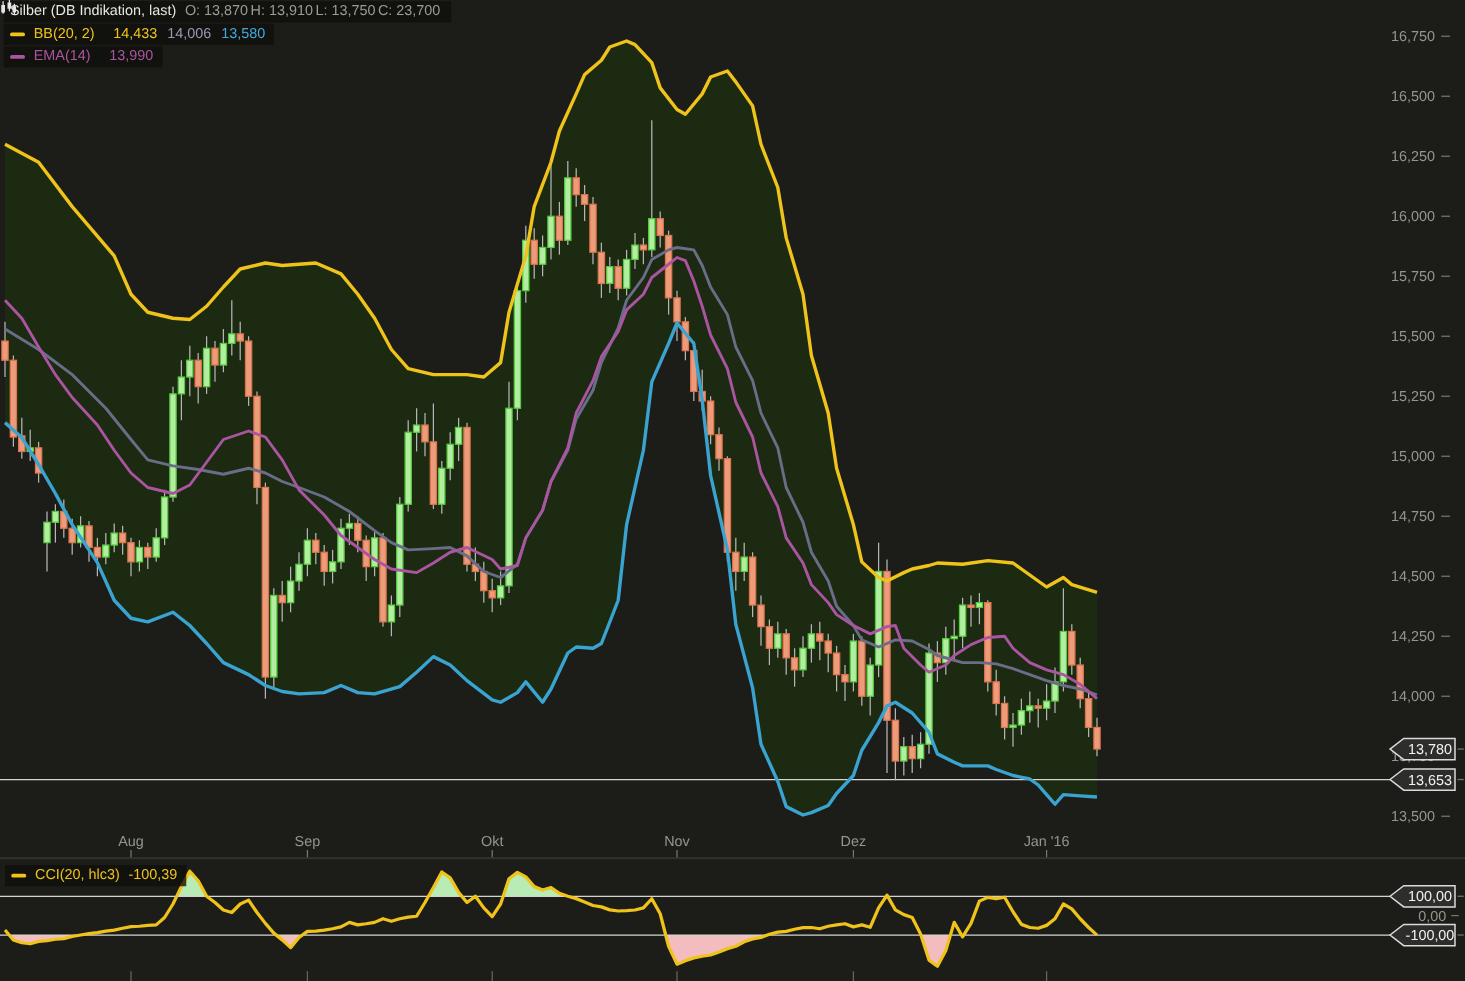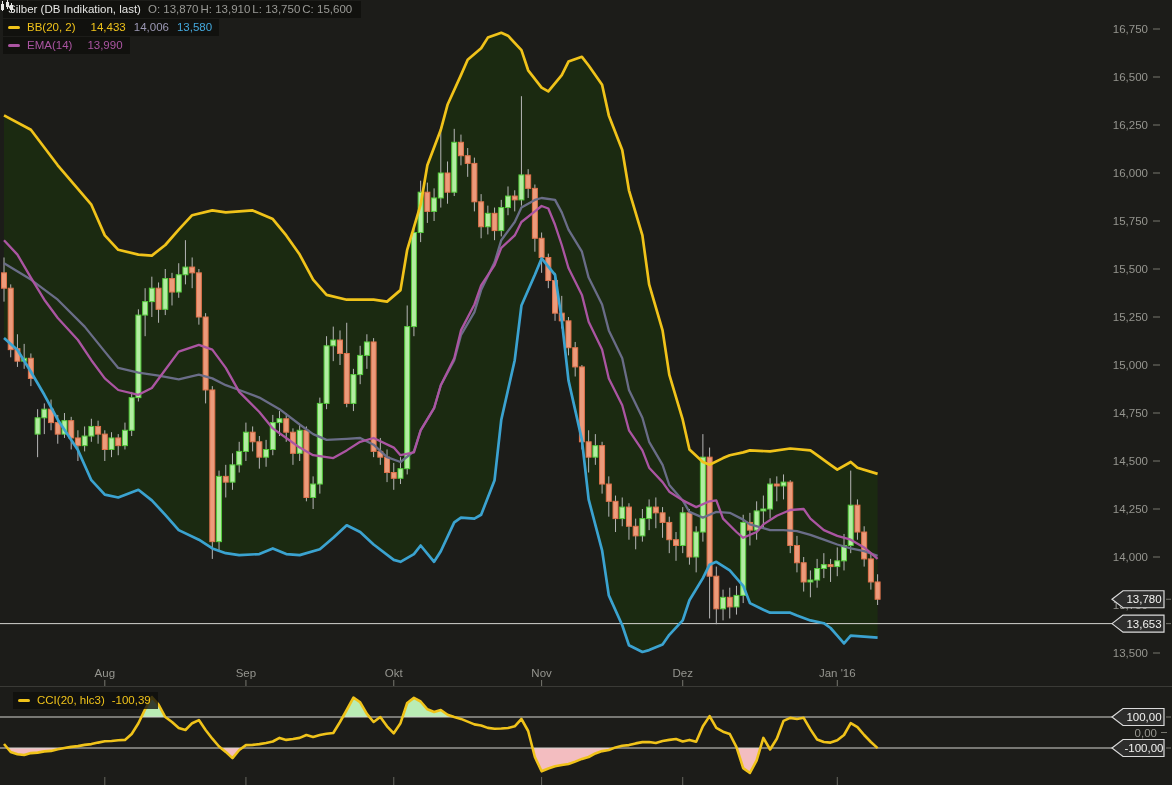--- a/index.html
+++ b/index.html
@@ -9,21 +9,21 @@
   .legend{position:absolute;left:0;top:0;z-index:5;}
   .lrow{display:flex;align-items:center;gap:7px;width:max-content;
         background:rgba(14,14,12,0.78);padding:1px 7px 1px 5px;margin:1px 0 1px 3px;
         font-size:11.5px;line-height:15px;}
   .ttl{color:#e6e6e4;}
   .ohlc span{color:#9a9a96;margin-right:2px;}
   .per{color:#e6e6e4;}
   .dash{display:inline-block;width:12px;height:3px;border-radius:2px;}
   .ind-name{font-weight:normal;}
   .ind-vals span{margin-left:8px;}
-  .ccibox{position:absolute;left:10px;top:691px;z-index:5;}
+  .ccibox{position:absolute;left:1px;top:691px;z-index:5;}
 </style>
 </head>
 <body>
 
 <div class="screen">
 
   <svg id="plot" width="1172" height="785" viewBox="0 0 1172 785">
       <path d="M 4,115.4 30.88,129.8 57.76,165.3 91.36,204.7 104.8,235.4 118.24,249.8 138.4,254.6 151.84,255.6 165.28,245.0 178.72,229.6 192.16,215.2 212.32,210.4 225.76,212.4 252.64,210.4 272.8,219.1 286.24,235.4 299.68,254.6 313.12,279.6 326.56,294.9 346.71999999999997,299.7 373.59999999999997,299.7 387.03999999999996,301.6 400.47999999999996,290.1 407.2,249.8 420.64,204.7 427.35999999999996,165.3 440.8,129.8 447.52,104.8 460.96,75.1 467.68,59.7 481.12,48.2 487.84,37.6 501.28,32.8 508,35.7 521.4399999999999,50.1 528.16,70.3 541.6,87.6 548.3199999999999,91.4 561.76,75.1 568.48,61.6 581.92,56.8 588.64,65.5 602.0799999999999,84.7 608.8,115.4 622.24,150.0 628.9599999999999,190.3 642.4,235.4 649.12,284.4 662.56,330.4 669.28,374.6 682.72,419.7 689.4399999999999,449.5 702.88,462.0 709.6,464.8 723.04,458.1 729.76,455.2 743.1999999999999,452.4 749.92,450.4 770.0799999999999,451.4 790.24,448.5 810.4,450.4 817.12,455.2 830.56,464.8 837.28,469.6 850.7199999999999,462.0 857.4399999999999,467.7 877.6,473.9 L 877.6,637.6 864.16,636.7 850.7199999999999,635.7 844,643.4 837.28,635.7 830.56,628.0 823.8399999999999,623.2 810.4,620.4 796.9599999999999,615.6 790.24,612.7 770.0799999999999,612.7 763.36,609.8 749.92,603.1 743.1999999999999,585.8 729.76,570.4 716.3199999999999,561.8 709.6,564.7 702.88,578.1 689.4399999999999,600.2 682.72,620.4 669.28,634.8 662.56,644.4 649.12,650.1 642.4,652.0 628.9599999999999,645.3 622.24,625.2 608.8,595.4 602.0799999999999,550.3 588.64,499.4 581.92,439.9 568.48,380.4 561.76,319.9 555.04,274.8 541.6,258.4 534.88,274.8 521.4399999999999,305.5 514.72,360.2 501.28,419.7 494.56,480.2 481.12,514.8 474.4,518.6 460.96,517.6 454.24,522.4 440.8,551.2 434.08,561.8 420.64,545.5 413.91999999999996,554.1 400.47999999999996,561.8 393.76,559.9 373.59999999999997,544.5 360.15999999999997,532.0 346.71999999999997,525.3 333.28,537.8 319.84,549.3 299.68,555.1 286.24,554.1 272.8,548.4 259.36,554.1 239.2,555.1 225.76,553.2 212.32,548.4 198.88,539.7 178.72,530.1 165.28,514.8 151.84,500.4 138.4,489.8 118.24,497.5 104.8,494.6 91.36,480.2 77.92,450.1 57.76,419.7 44.32,394.8 30.88,371.7 17.439999999999998,350.0 4,338.1 Z" fill="#1b2a11" stroke="none"></path>
       <line x1="0" y1="623.624" x2="1116" y2="623.624" stroke="#d4d4d0" stroke-width="1"></line>
       <g>
@@ -382,21 +382,21 @@
     <div class="lrow">
       <svg width="13" height="12">
         <rect x="1" y="4" width="3" height="6" fill="#e6e6e4"></rect>
           <rect x="2" y="1" width="1" height="10" fill="#e6e6e4"></rect>
         <rect x="6" y="2" width="3" height="5" fill="#e6e6e4"></rect>
           <rect x="7" y="0" width="1" height="9" fill="#e6e6e4"></rect>
         <rect x="10" y="5" width="3" height="5" fill="#e6e6e4"></rect>
           <rect x="11" y="3" width="1" height="9" fill="#e6e6e4"></rect>
       </svg>
       <span class="ttl">Silber (DB Indikation, last)</span>
-      <span class="ohlc" id="ohlc"><span>O: 13,870</span><span>H: 13,910</span><span>L: 13,750</span><span>C: 15,600</span></span>
+      <span class="ohlc" id="ohlc"><span>O: 13,870</span><span>H: 13,910</span><span>L: 13,750</span><span>C: 23,700</span></span>
     </div>
     <div class="lrow">
       <span class="dash" id="bbDash" style="background: rgb(240, 195, 26);"></span>
       <span class="ind-name" id="bbName" style="color: rgb(240, 195, 26); text-align: center;">BB(20, 2)</span>
       <span class="ind-vals" id="bbVals"><span style="color: rgb(240, 195, 26);">14,433</span><span style="color: rgb(156, 152, 180);">14,006</span><span style="color: rgb(68, 168, 220);">13,580</span></span>
     </div>
     <div class="lrow">
       <span class="dash" id="emaDash" style="background: rgb(171, 85, 162);"></span>
       <span class="ind-name" id="emaName" style="color: rgb(171, 85, 162); text-align: center;">EMA(14)</span>
       <span class="ind-vals" id="emaVals"><span style="color: rgb(171, 85, 162);">13,990</span></span>

